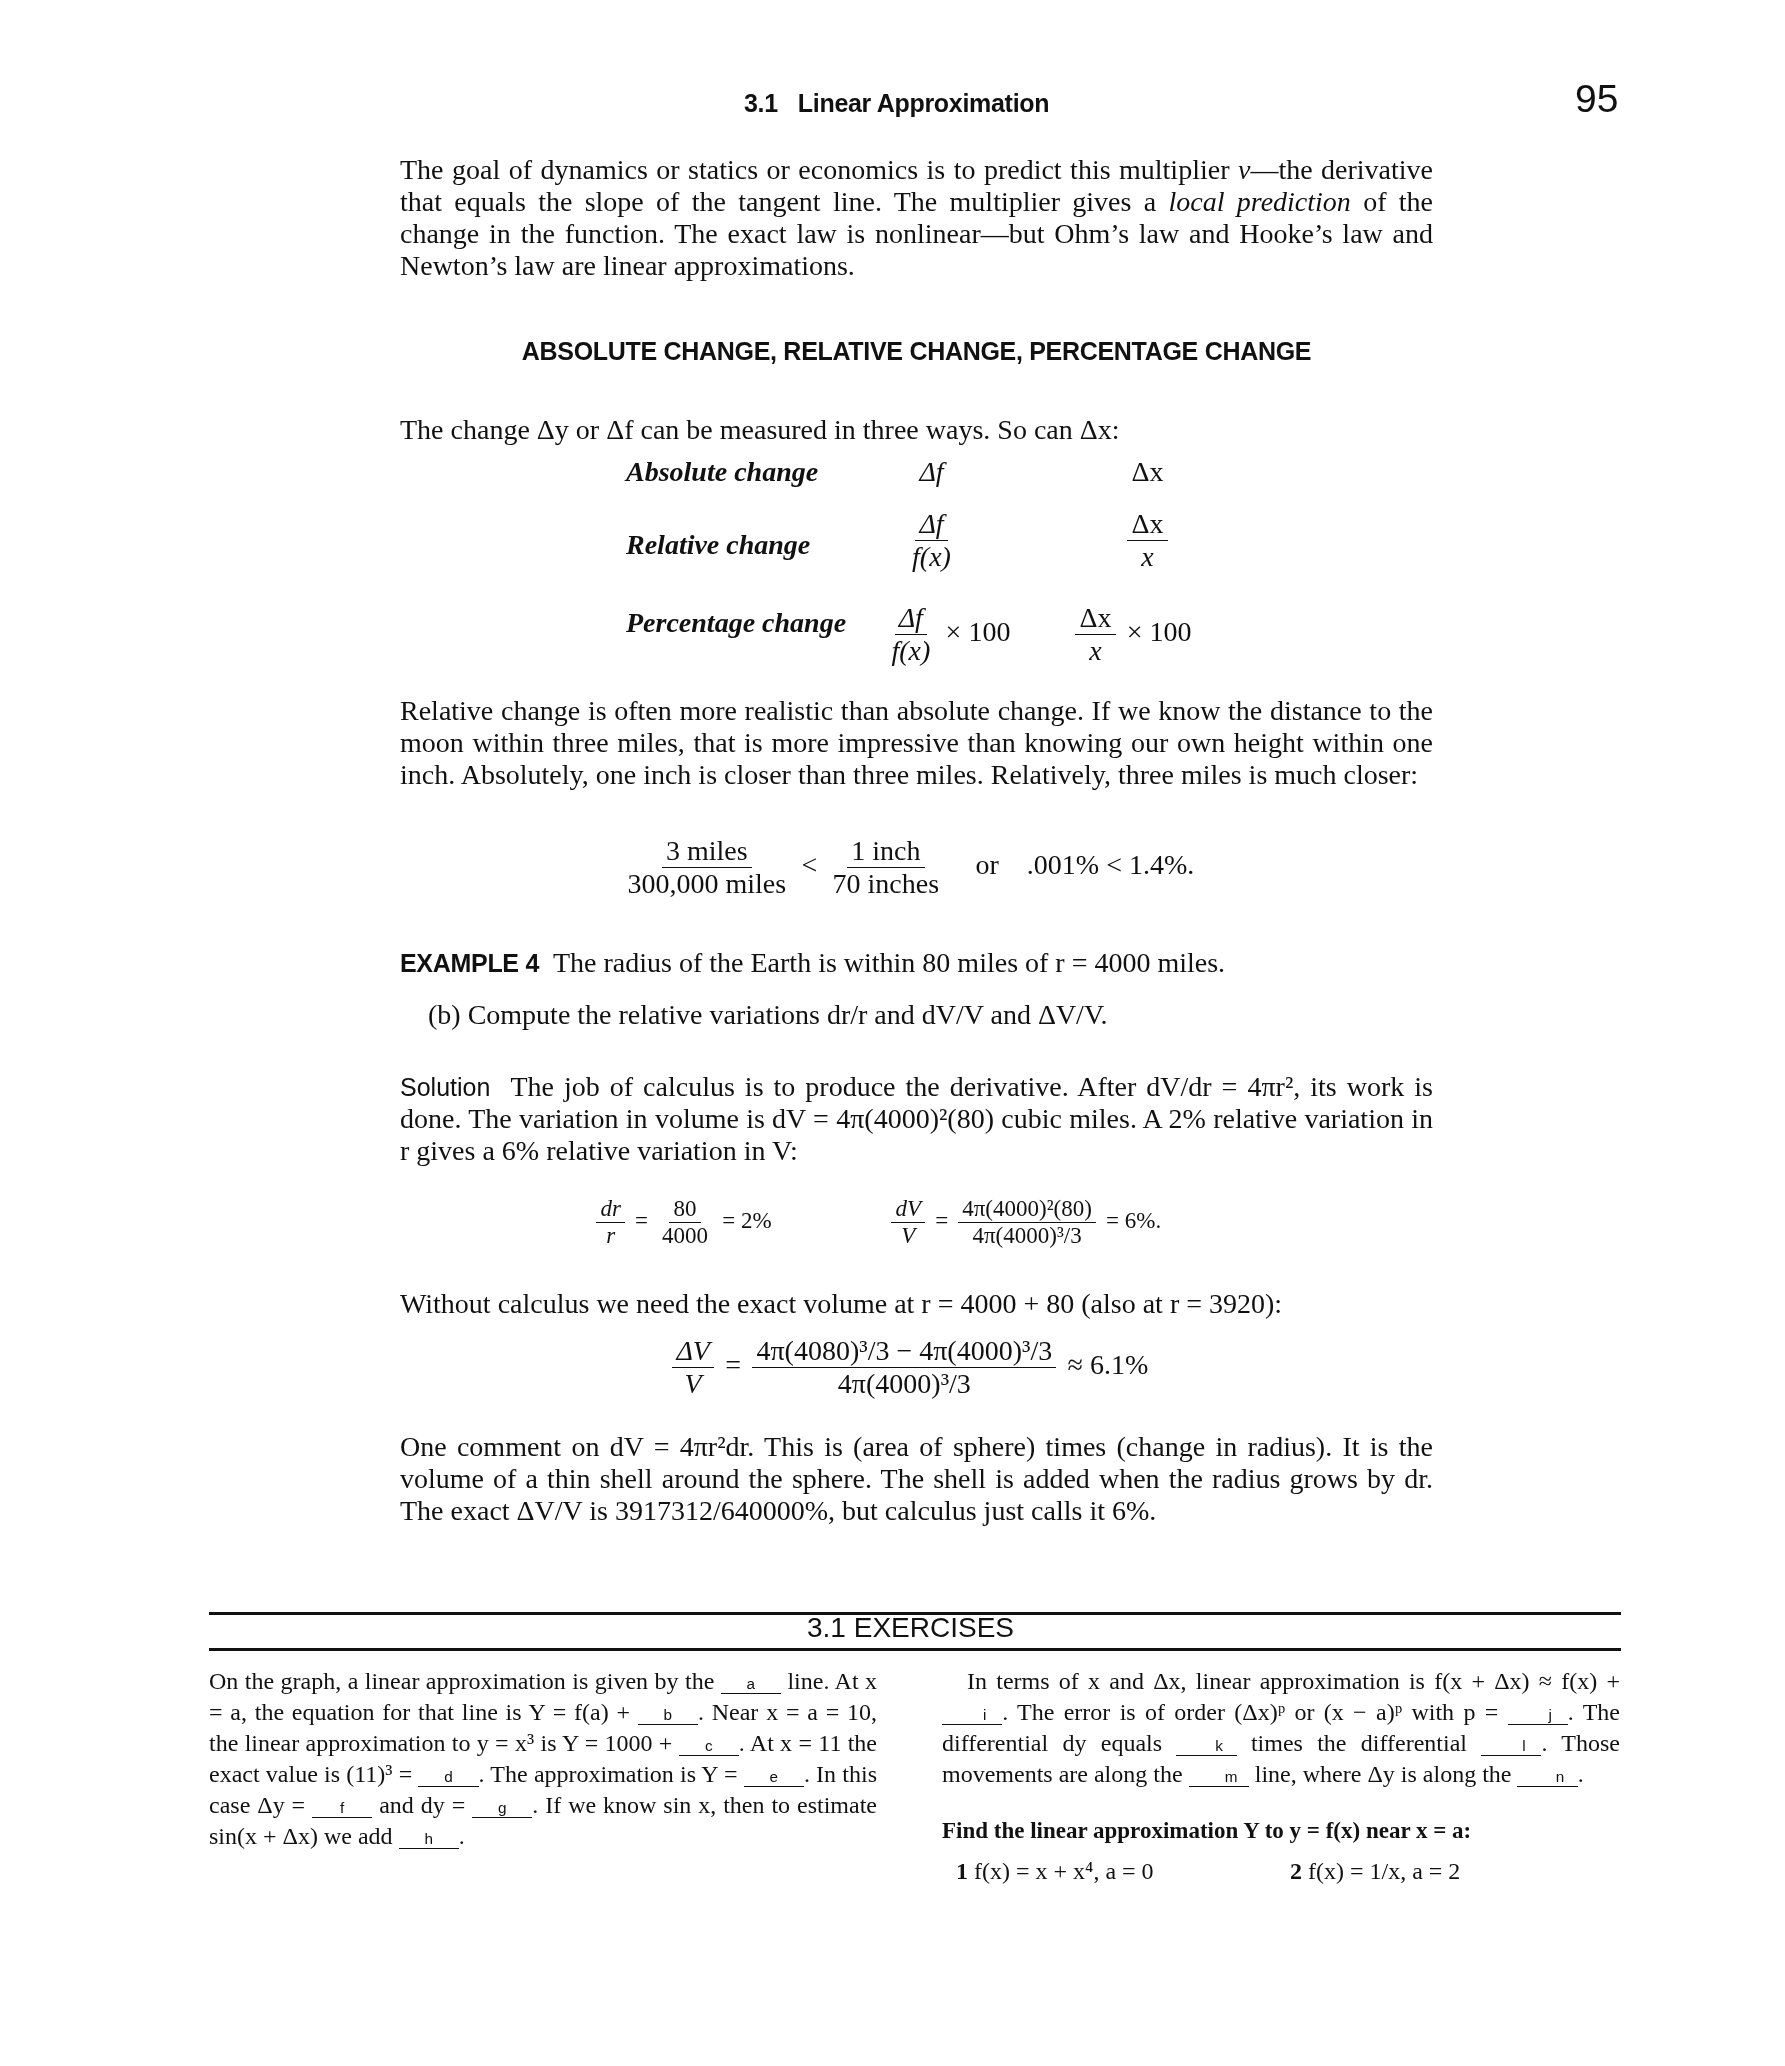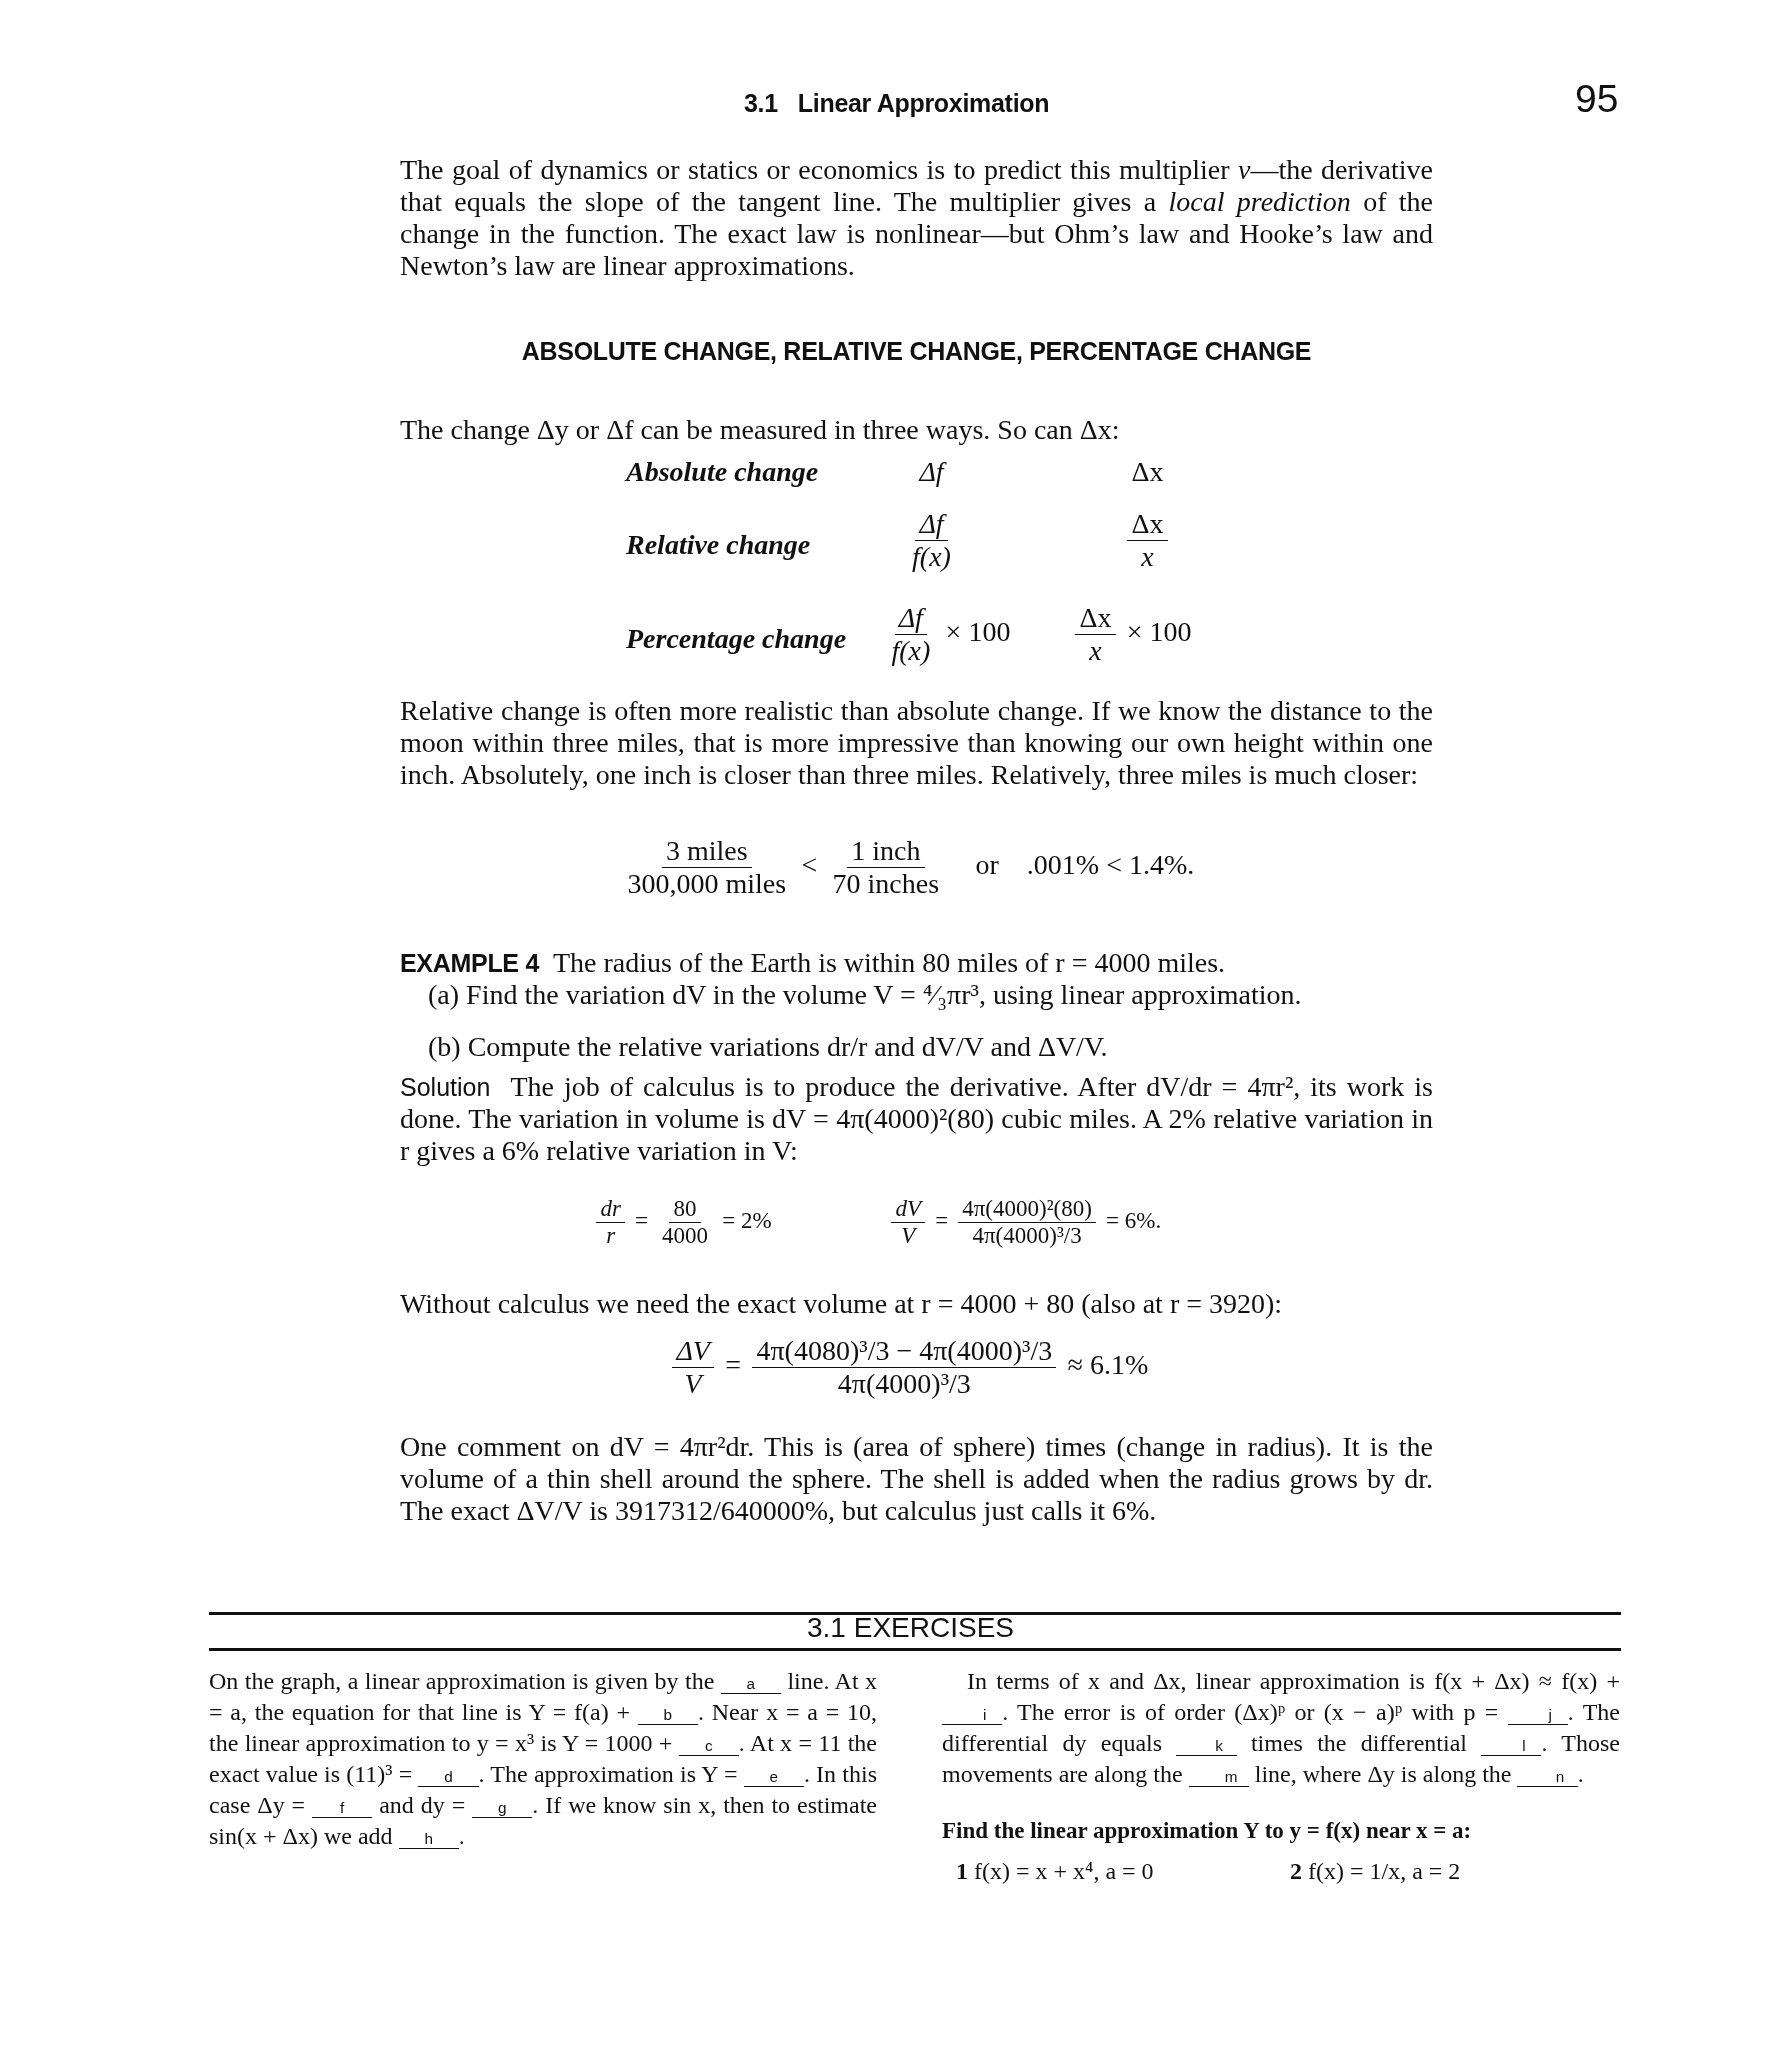--- a/index.html
+++ b/index.html
@@ -63,21 +63,21 @@
         </span>
     </span>
     <span class="tc2" style="top:0;">
       <span class="frac">
           <span class="num">Δx</span>
           <span class="den it">x</span>
         </span>
     </span>
   </div>
   <div class="trow" style="top:146px;">
-    <span class="tlabel" style="top:21px;">Percentage change</span>
+    <span class="tlabel" style="top:5px;">Percentage change</span>
     <span class="tc1" style="top:0; width:181px; text-align:left;">
       <span class="frac">
           <span class="num it">Δf</span>
           <span class="den it">f(x)</span>
         </span>
       <span>× 100</span>
     </span>
     <span class="tc2" style="top:0; width:195px; text-align:left;">
       <span class="frac">
           <span class="num">Δx</span>
@@ -101,21 +101,20 @@
   <span class="frac">
       <span class="num">1 inch</span>
       <span class="den">70 inches</span>
     </span>
   <span style="margin-left:21px;">or</span>
   <span style="margin-left:21px;">.001% &lt; 1.4%.</span>
 </div>
 
 <div class="abs body-col" style="top:947px;">
   <div><span class="sans bold" style="font-size:25px; letter-spacing:-0.3px;">EXAMPLE 4</span>&nbsp;&nbsp;<span>The radius of the Earth is within 80 miles of r = 4000 miles.</span></div>
-  <div style="padding-left:28px;">(a) Find the variation dV in the volume V = ⁴⁄₃πr³, using linear approximation.</div>
   <div style="padding-left:28px;margin-top:20px;">(b) Compute the relative variations dr/r and dV/V and ΔV/V.</div>
 </div>
 
 <div class="abs body-col" style="top:1071px;">
   <p class="para"><span class="sans" style="font-size:25px;">Solution</span>&nbsp;&nbsp;<span>The job of calculus is to produce the derivative. After dV/dr = 4πr², its work is done. The variation in volume is dV = 4π(4000)²(80) cubic miles. A 2% relative variation in r gives a 6% relative variation in V:</span></p>
 </div>
 
 <div class="abs" style="left:592px; top:1196px; font-size:23px;">
   <span class="frac">
       <span class="num it">dr</span>

